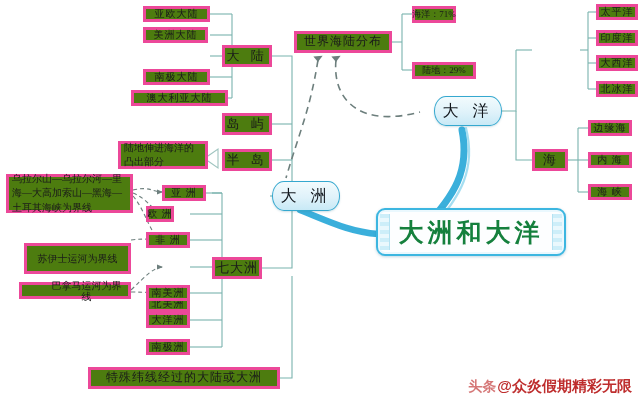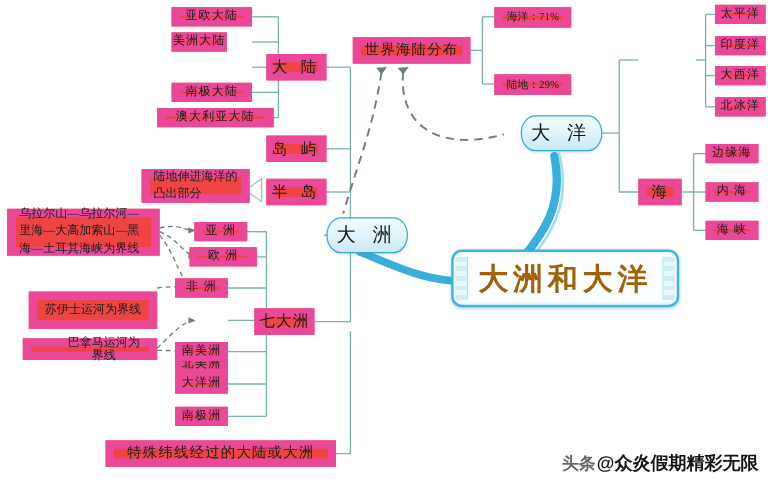--- a/index.html
+++ b/index.html
@@ -13,22 +13,22 @@
   #canvas{position:absolute;left:0;top:0;width:640px;height:400px;}
   svg#links{position:absolute;left:0;top:0;width:640px;height:400px;pointer-events:none;}
 
   
   .node{
     position:absolute;
     box-sizing:border-box;
     display:flex;align-items:center;justify-content:center;
     text-align:center;
     color:#1a1a1a;
-    background:#ef4444;
-    border:7px solid #ec4899;
+    background:#4d7c0f;
+    border:3px solid #ec4899;
     line-height:1.15;
     white-space:nowrap;
     letter-spacing:1px;
   }
   .leaf{font-size:10px;height:16px;}
   .mid{font-size:13px;height:22px;letter-spacing:4px;}
   .note{
     white-space:normal;
     font-size:10px;
     letter-spacing:0px;
@@ -50,38 +50,38 @@
     background:linear-gradient(180deg,#f2fbfd 0%,#dff2fa 55%,#c8e9f6 100%);
     border:1.5px solid #35a8cf;
     border-radius:12px/50%;
     box-shadow:0 1px 2px rgba(60,130,160,.25);
   }
   .central{
     position:absolute;
     box-sizing:border-box;
     display:flex;align-items:center;justify-content:center;
     font-size:25px;letter-spacing:4px;font-weight:700;
-    color:#a16207;
+    color:#15803d;
     background:#fdfeff;
     border:2.5px solid #3cb6e0;
     border-radius:9px;
     box-shadow:inset 0 0 0 2px #eaf8fe,0 1px 3px rgba(40,120,160,.3);
   }
   .central .ridge{
     position:absolute;left:2px;top:4px;bottom:4px;width:9px;
     background:repeating-linear-gradient(180deg,#cdeef9 0 4px,#eaf8fd 4px 8px);
     border-right:1px solid #b5e2f2;
   }
   .central .ridge.r{left:auto;right:2px;border-right:none;border-left:1px solid #b5e2f2;}
 
   
   .watermark{
     position:absolute;right:8px;bottom:4px;
     font-family:"Liberation Sans","DejaVu Sans",sans-serif;
-    font-size:15px;font-weight:700;color:#000000;
+    font-size:15px;font-weight:700;color:#b91c1c;
     letter-spacing:0px;opacity:.92;white-space:nowrap;
   }
   .watermark .tt{opacity:.65;font-size:14px;margin-right:1px;}
 </style>
 </head>
 <body>
 
 <div id="canvas">
 
   <svg id="links" viewBox="0 0 640 400">
@@ -166,50 +166,50 @@
       <path d="M318,62 l-4.6,-5.6 l9.2,-0.6 z"></path>
       <path d="M336,62 l-4.6,-5.6 l9.2,-0.6 z"></path>
     </g>
 
     <path d="M462,130 C470,170 455,195 424,228" fill="none" stroke="#29a8d8" stroke-width="7" stroke-linecap="round" opacity=".92"></path>
     <path d="M466,128 C476,168 462,196 430,230" fill="none" stroke="#8fd6ee" stroke-width="2.2" stroke-linecap="round" opacity=".8"></path>
     <path d="M300,210 C330,222 350,232 378,234" fill="none" stroke="#29a8d8" stroke-width="6.5" stroke-linecap="round" opacity=".92"></path>
   </svg>
 
   <div class="node leaf" style="left:143px;top:6px;width:67px;">亚欧大陆</div>
-  <div class="node leaf" style="left:143px;top:27px;width:46px;">美洲大陆</div>
+  <div class="node leaf" style="left:143px;top:27px;width:65px;">美洲大陆</div>
   <div class="node leaf" style="left:143px;top:69px;width:67px;">南极大陆</div>
   <div class="node leaf" style="left:131px;top:90px;width:97px;">澳大利亚大陆</div>
 
   <div class="node mid" style="left:222px;top:45px;width:50px;">大 陆</div>
 
   <div class="node mid" style="left:222px;top:113px;width:50px;">岛 屿</div>
 
   <div class="node note" style="left:118px;top:141px;width:90px;height:28px;">陆地伸进海洋的凸出部分</div>
 
   <div class="node mid" style="left:222px;top:149px;width:50px;">半 岛</div>
 
   <div class="node note" style="left:6px;top:174px;width:127px;height:39px;">乌拉尔山—乌拉尔河—里海—大高加索山—黑海—土耳其海峡为界线</div>
   <div class="node note" style="left:24px;top:231px;width:107px;height:31px;line-height:1.1;text-align:center;margin-top:12px;">苏伊士运河为界线</div>
   <div class="node note" style="left:19px;top:282px;width:112px;height:17px;line-height:1.1;text-align:center;padding-left:26px;">巴拿马运河为界线</div>
 
   <div class="node leaf" style="left:162px;top:185px;width:44px;">亚 洲</div>
-  <div class="node leaf" style="left:158px;top:206px;width:56px;text-align:right;">欧 洲</div>
+  <div class="node leaf" style="left:146px;top:206px;width:28px;text-align:right;">欧 洲</div>
   <div class="node leaf" style="left:146px;top:232px;width:44px;">非 洲</div>
   <div class="node leaf" style="left:146px;top:259px;width:44px;margin-top:37px;">北美洲</div>
   <div class="node leaf" style="left:146px;top:285px;width:44px;">南美洲</div>
   <div class="node leaf" style="left:146px;top:312px;width:44px;">大洋洲</div>
   <div class="node leaf" style="left:146px;top:339px;width:44px;">南极洲</div>
 
   <div class="node mid" style="left:212px;top:257px;width:50px;letter-spacing:1px;">七大洲</div>
 
   <div class="node wide" style="left:88px;top:367px;width:192px;">特殊纬线经过的大陆或大洲</div>
 
   <div class="node wide" style="left:294px;top:31px;width:98px;">世界海陆分布</div>
-  <div class="node pct" style="left:412px;top:6px;width:64px;">海洋：71%</div>
+  <div class="node pct" style="left:412px;top:6px;width:44px;">海洋：71%</div>
   <div class="node pct" style="left:412px;top:62px;width:64px;">陆地：29%</div>
 
   <div class="main" style="left:272px;top:181px;width:68px;height:30px;">大 洲</div>
 
   <div class="main" style="left:434px;top:96px;width:68px;height:30px;">大 洋</div>
 
 
   <div class="node leaf" style="left:596px;top:4px;width:42px;">太平洋</div>
   <div class="node leaf" style="left:596px;top:30px;width:42px;">印度洋</div>
   <div class="node leaf" style="left:596px;top:55px;width:42px;">大西洋</div>

